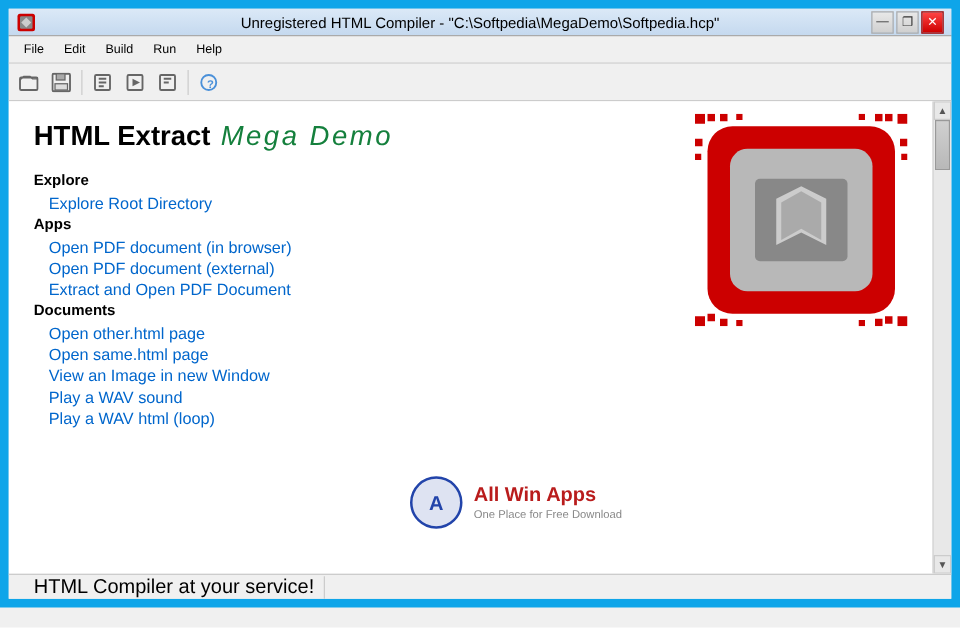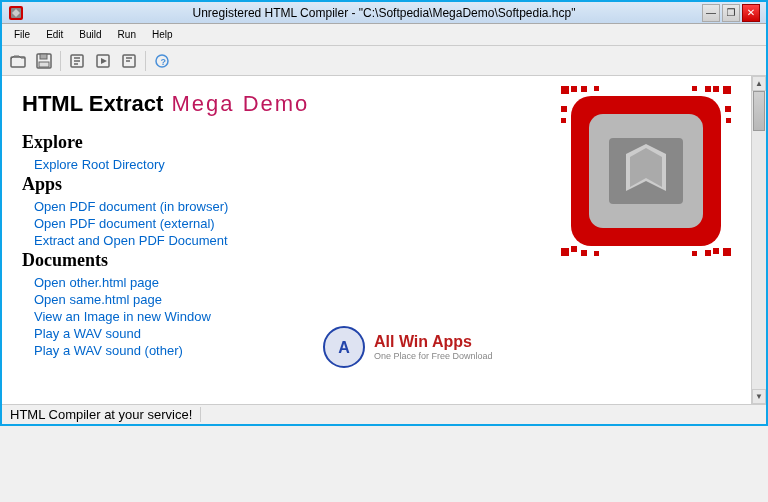--- a/index.html
+++ b/index.html
@@ -12,24 +12,24 @@
       font-family: 'Segoe UI', Tahoma, Geneva, Verdana, sans-serif;
       font-size: 13px;
       background: #f0f0f0;
       width: 768px;
       height: 502px;
       overflow: hidden;
     }
 
     .window {
       width: 768px;
-      height: 426px;
+      height: 486px;
       display: flex;
       flex-direction: column;
-      border: 2px solid #0ea5e9;
+      border: 7px solid #0ea5e9;
     }
 
     .title-bar {
       background: linear-gradient(to bottom, #dbe9f7, #c5d9ef);
       height: 22px;
       display: flex;
       align-items: center;
       justify-content: space-between;
       padding: 0 6px;
       border-bottom: 1px solid #aaa;
@@ -185,31 +185,31 @@
 
     .page-title {
       font-size: 22px;
       font-weight: bold;
       color: #000;
       margin-bottom: 15px;
     }
 
     .page-title .mega-demo {
       font-weight: normal;
-      color: #be185d;
+      font-style: italic;
+      color: #15803d;
       letter-spacing: 2px;
     }
 
     .section-heading {
-      font-size: 18px;
+      font-size: 12px;
       font-weight: bold;
       color: #000;
       margin-top: 1px;
       margin-bottom: 4px;
-      font-family: Liberation Serif, serif;
     }
 
     .link-item {
       display: block;
       color: #0066cc;
       text-decoration: none;
       font-size: 13px;
       margin: 2px 0 2px 12px;
       cursor: pointer;
     }
@@ -227,22 +227,22 @@
       height: 160px;
       position: relative;
     }
 
     .status-bar {
       background: #f0f0f0;
       height: 20px;
       border-top: 1px solid #ccc;
       display: flex;
       align-items: center;
-      padding: 0 8px;
-      font-size: 13px;
+      padding: 0 20px;
+      font-size: 16px;
       color: #000;
       flex-shrink: 0;
     }
 
     .status-panel {
       border-right: 1px solid #ccc;
       padding-right: 8px;
     }
   </style>
 </head>
@@ -375,21 +375,21 @@
         <a class="link-item" href="#">Open PDF document (in browser)</a>
         <a class="link-item" href="#">Open PDF document (external)</a>
         <a class="link-item" href="#">Extract and Open PDF Document</a>
 
         <div class="section-heading">Documents</div>
         <a class="link-item" href="#">Open other.html page</a>
         <a class="link-item" href="#">Open same.html page</a>
         <a class="link-item" href="#">View an Image in new Window</a>
 
         <a class="link-item" href="#">Play a WAV sound</a>
-        <a class="link-item" href="#">Play a WAV sound (other)</a>
+        <a class="link-item" href="#">Play a WAV html (loop)</a>
 
       </div>
 
       <div style="position:absolute; bottom:35px; left:320px; display:flex; align-items:center; gap:8px;">
         <svg width="44" height="44" viewBox="0 0 44 44">
           <circle cx="22" cy="22" r="20" fill="#2244aa" opacity="0.15"></circle>
           <circle cx="22" cy="22" r="20" fill="none" stroke="#2244aa" stroke-width="2"></circle>
           <text x="22" y="28" text-anchor="middle" font-size="16" font-weight="bold" fill="#2244aa">A</text>
         </svg>
         <div>

